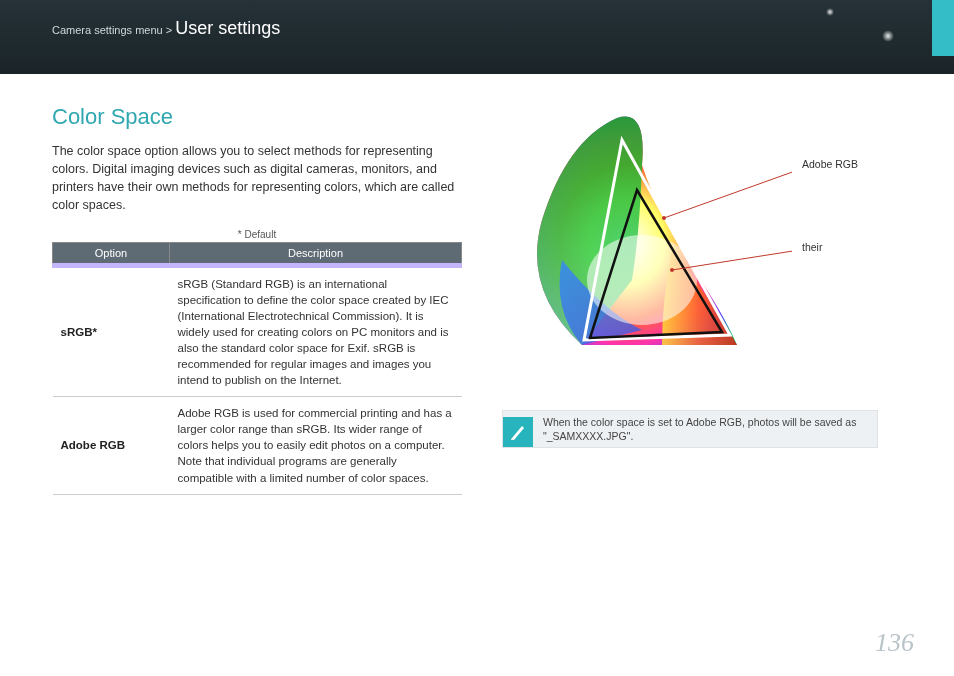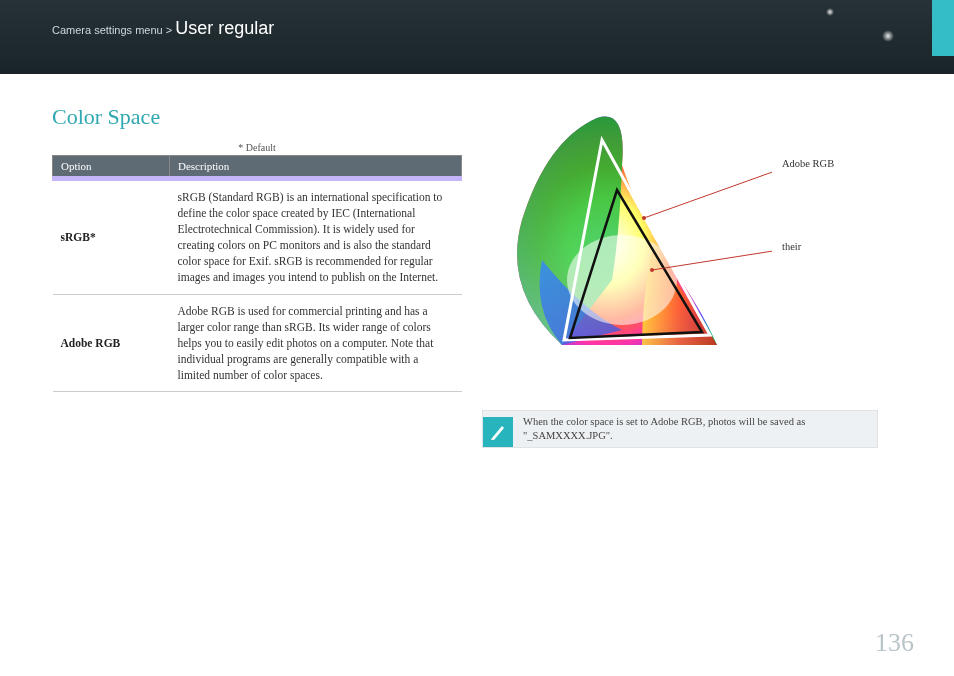--- a/index.html
+++ b/index.html
@@ -41,22 +41,21 @@
     position: absolute;
     width: 12px; height: 12px;
     background: radial-gradient(circle, rgba(255,255,255,0.9) 0%, rgba(255,255,255,0) 70%);
     border-radius: 50%;
   }
   .s1 { top: 8px; right: 120px; width: 8px; height: 8px; }
   .s2 { top: 30px; right: 60px; }
   .content {
     display: flex;
     padding: 30px 76px 0 52px;
-    gap: 20px;
-    font-family: Liberation Serif, serif;
+    gap: 40px;
   }
   .col-left { width: 410px; }
   .col-right { flex: 1; position: relative; }
   h1.section {
     font-size: 22px;
     font-weight: 400;
     color: #2fa7b0;
     margin: 0 0 12px 0;
   }
   p.intro {
@@ -72,21 +71,21 @@
     margin-bottom: 2px;
   }
   table.opts {
     width: 100%;
     border-collapse: collapse;
     font-size: 11.5px;
   }
   table.opts th {
     background: #5f6b74;
     color: #fff;
-    text-align: left;
+    text-align: center;
     font-weight: 500;
     padding: 4px 8px;
     border: 1px solid #888;
     font-size: 11px;
   }
   table.opts th:first-child { width: 100px; }
   table.opts td {
     padding: 8px;
     border-bottom: 1px solid #ccc;
     vertical-align: middle;
@@ -128,40 +127,42 @@
     padding: 4px 10px;
     font-size: 10.5px;
     line-height: 1.35;
     color: #444;
   }
   .pagenum {
     position: absolute;
     bottom: 18px;
     right: 40px;
     font-size: 26px;
+    font-style: italic;
     color: #b9c4c9;
     font-family: Georgia, serif;
   }
 </style>
 </head>
 <body>
 
 <div class="header">
   <span class="breadcrumb">
     <span>Camera settings menu &gt;</span>
-    <span class="title">User regular</span>
+    <span class="title">User settings</span>
   </span>
   <div class="accent"></div>
   <div class="sparkle s1"></div>
   <div class="sparkle s2"></div>
 </div>
 
 <div class="content">
   <div class="col-left">
     <h1 class="section">Color Space</h1>
+    <p class="intro">The color space option allows you to select methods for representing colors. Digital imaging devices such as digital cameras, monitors, and printers have their own methods for representing colors, which are called color spaces.</p>
     <div class="def-note">* Default</div>
     <table class="opts">
       <thead>
         <tr>
           <th>Option</th>
           <th>Description</th>
         </tr>
       </thead>
       <tbody>
         <tr>

